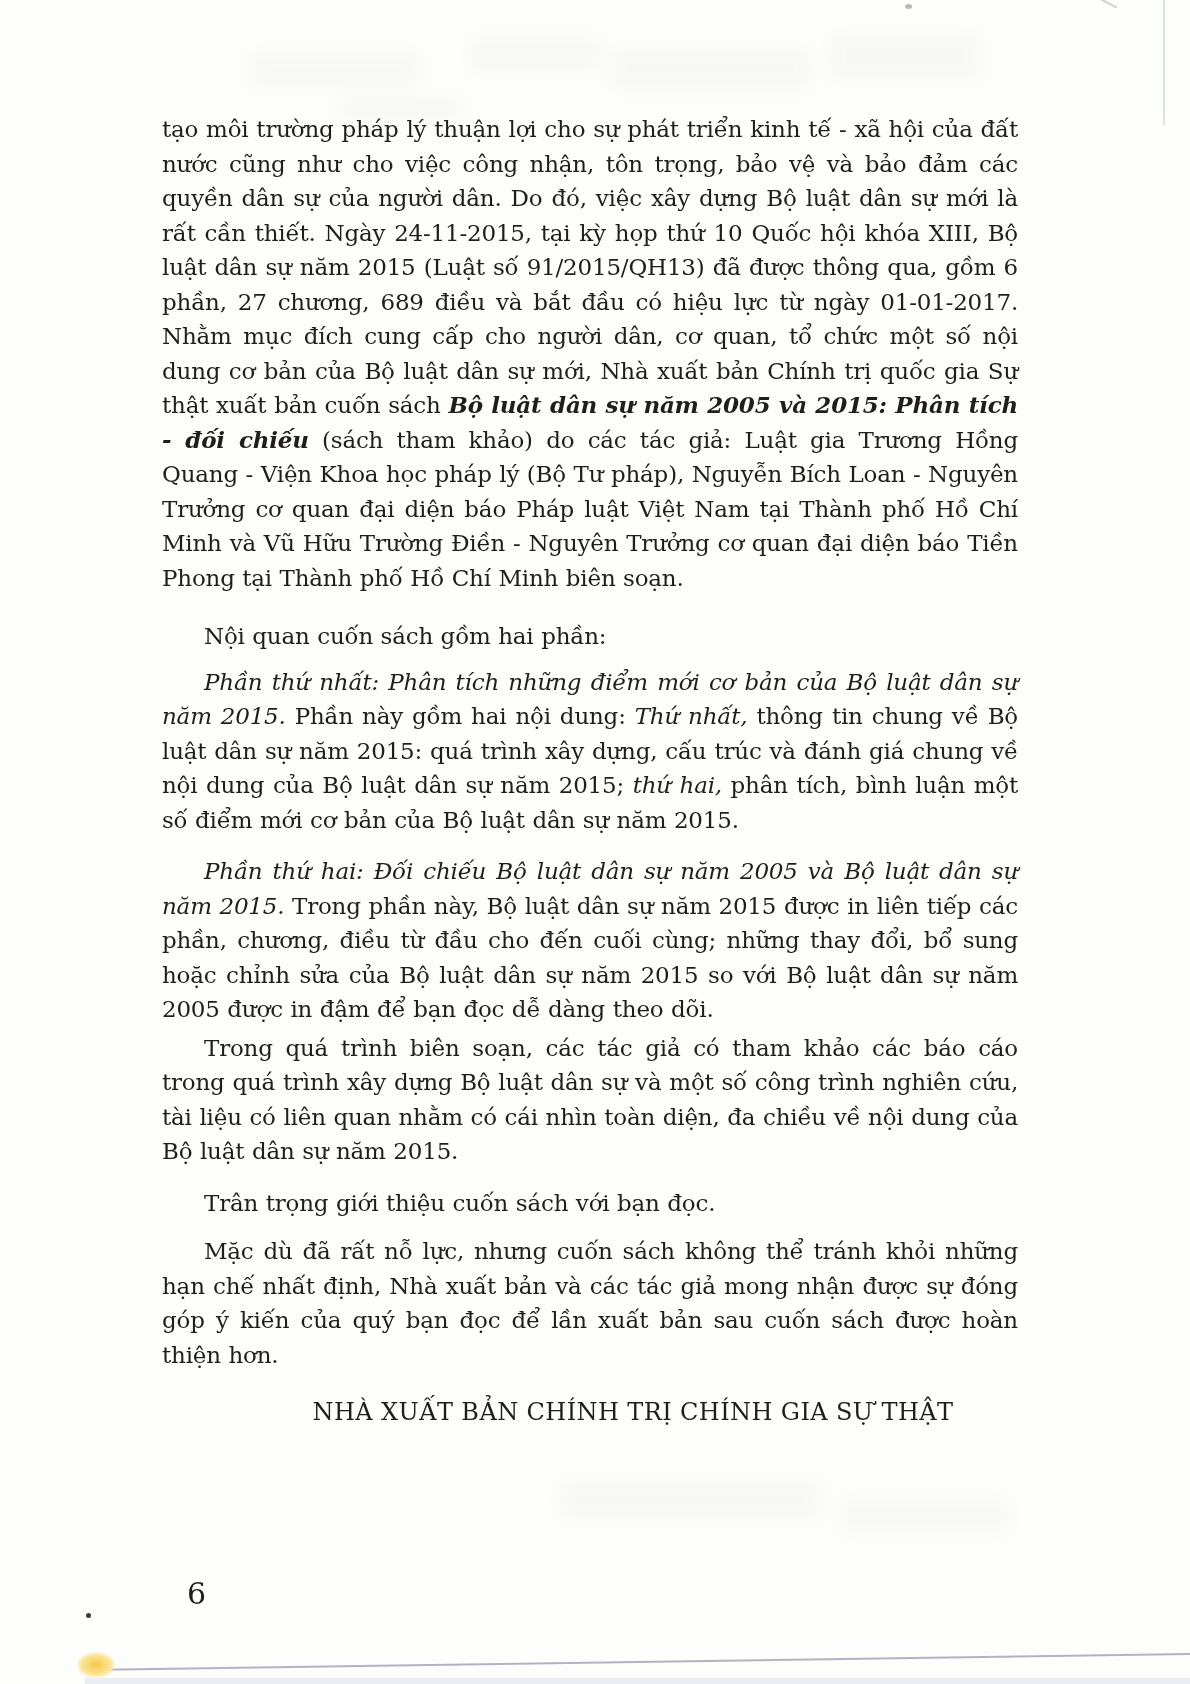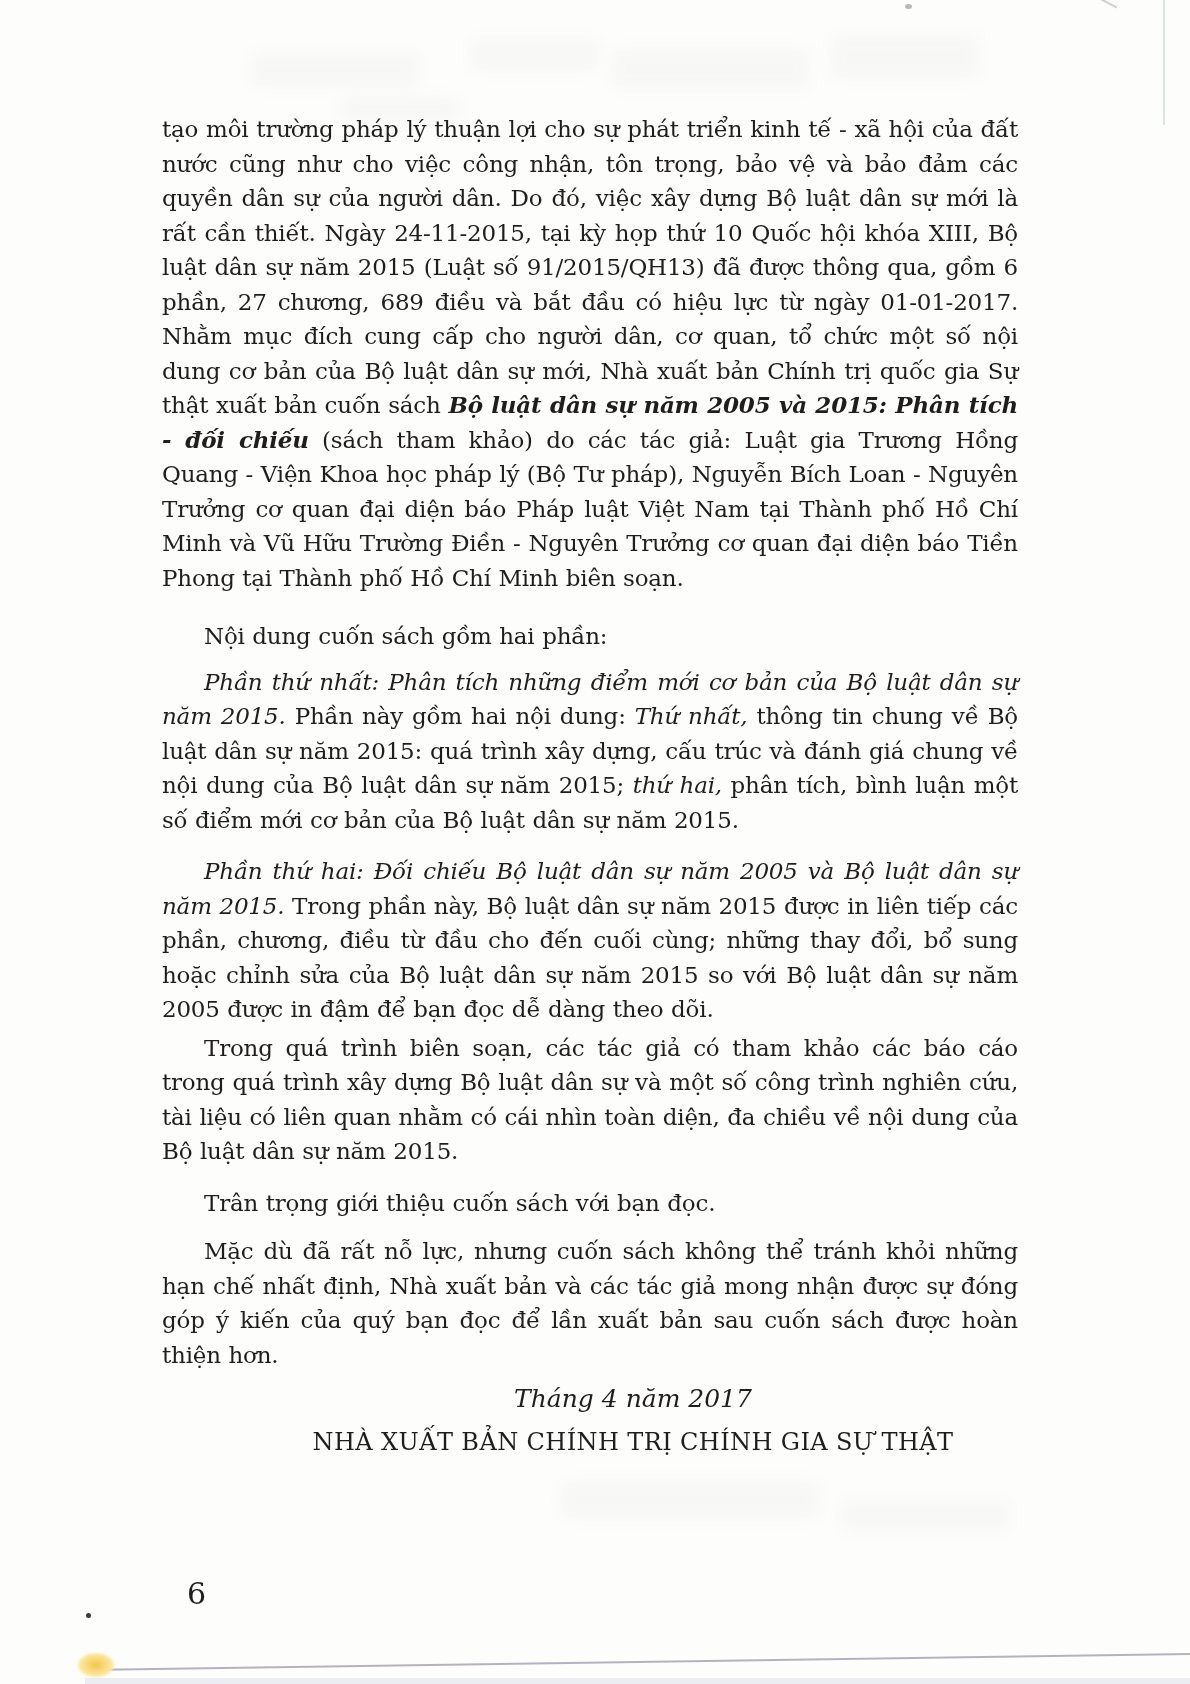--- a/index.html
+++ b/index.html
@@ -84,28 +84,27 @@
   <div class="speck" style="left:905px;top:4px;width:7px;height:5px;"></div>
   <div class="fleck" style="left:86px;top:1613px;width:5px;height:5px;"></div>
   <div class="edge-vline"></div>
   <div class="corner-tick"></div>
   <div class="page-edge-line"></div>
   <div class="stain-mark"></div>
   <div class="bottom-strip"></div>
 
   <div class="text-block">
     <p class="para" style="margin-top:0;"><span class="run normal">tạo môi trường pháp lý thuận lợi cho sự phát triển kinh tế - xã hội của đất nước cũng như cho việc công nhận, tôn trọng, bảo vệ và bảo đảm các quyền dân sự của người dân. Do đó, việc xây dựng Bộ luật dân sự mới là rất cần thiết. Ngày 24-11-2015, tại kỳ họp thứ 10 Quốc hội khóa XIII, Bộ luật dân sự năm 2015 (Luật số 91/2015/QH13) đã được thông qua, gồm 6 phần, 27 chương, 689 điều và bắt đầu có hiệu lực từ ngày 01-01-2017. Nhằm mục đích cung cấp cho người dân, cơ quan, tổ chức một số nội dung cơ bản của Bộ luật dân sự mới, Nhà xuất bản Chính trị quốc gia Sự thật xuất bản cuốn sách </span><span class="run bolditalic">Bộ luật dân sự năm 2005 và 2015: Phân tích - đối chiếu</span><span class="run normal"> (sách tham khảo) do các tác giả: Luật gia Trương Hồng Quang - Viện Khoa học pháp lý (Bộ Tư pháp), Nguyễn Bích Loan - Nguyên Trưởng cơ quan đại diện báo Pháp luật Việt Nam tại Thành phố Hồ Chí Minh và Vũ Hữu Trường Điền - Nguyên Trưởng cơ quan đại diện báo Tiền Phong tại Thành phố Hồ Chí Minh biên soạn.</span></p>
-    <p class="para indent" style="margin-top:24px;"><span class="run normal">Nội dung cuốn sách gồm hai phần:</span></p>
+    <p class="para indent" style="margin-top:24px;"><span class="run normal">Nội quan cuốn sách gồm hai phần:</span></p>
     <p class="para indent" style="margin-top:11px;"><span class="run italic">Phần thứ nhất: Phân tích những điểm mới cơ bản của Bộ luật dân sự năm 2015.</span><span class="run normal"> Phần này gồm hai nội dung: </span><span class="run italic">Thứ nhất,</span><span class="run normal"> thông tin chung về Bộ luật dân sự năm 2015: quá trình xây dựng, cấu trúc và đánh giá chung về nội dung của Bộ luật dân sự năm 2015; </span><span class="run italic">thứ hai,</span><span class="run normal"> phân tích, bình luận một số điểm mới cơ bản của Bộ luật dân sự năm 2015.</span></p>
     <p class="para indent" style="margin-top:17px;"><span class="run italic">Phần thứ hai: Đối chiếu Bộ luật dân sự năm 2005 và Bộ luật dân sự năm 2015.</span><span class="run normal"> Trong phần này, Bộ luật dân sự năm 2015 được in liên tiếp các phần, chương, điều từ đầu cho đến cuối cùng; những thay đổi, bổ sung hoặc chỉnh sửa của Bộ luật dân sự năm 2015 so với Bộ luật dân sự năm 2005 được in đậm để bạn đọc dễ dàng theo dõi.</span></p>
     <p class="para indent" style="margin-top:4px;"><span class="run normal">Trong quá trình biên soạn, các tác giả có tham khảo các báo cáo trong quá trình xây dựng Bộ luật dân sự và một số công trình nghiên cứu, tài liệu có liên quan nhằm có cái nhìn toàn diện, đa chiều về nội dung của Bộ luật dân sự năm 2015.</span></p>
     <p class="para indent" style="margin-top:17px;"><span class="run normal">Trân trọng giới thiệu cuốn sách với bạn đọc.</span></p>
     <p class="para indent" style="margin-top:14px;"><span class="run normal">Mặc dù đã rất nỗ lực, nhưng cuốn sách không thể tránh khỏi những hạn chế nhất định, Nhà xuất bản và các tác giả mong nhận được sự đóng góp ý kiến của quý bạn đọc để lần xuất bản sau cuốn sách được hoàn thiện hơn.</span></p>
   </div>
 
   <div class="signature">
-    <div class="date-line">Tháng 4 năm 2017</div>
     <div class="publisher-line">NHÀ XUẤT BẢN CHÍNH TRỊ CHÍNH GIA SỰ THẬT</div>
   </div>
 
   <div class="page-number">6</div>
 
 </div>
 
 </body></html>

